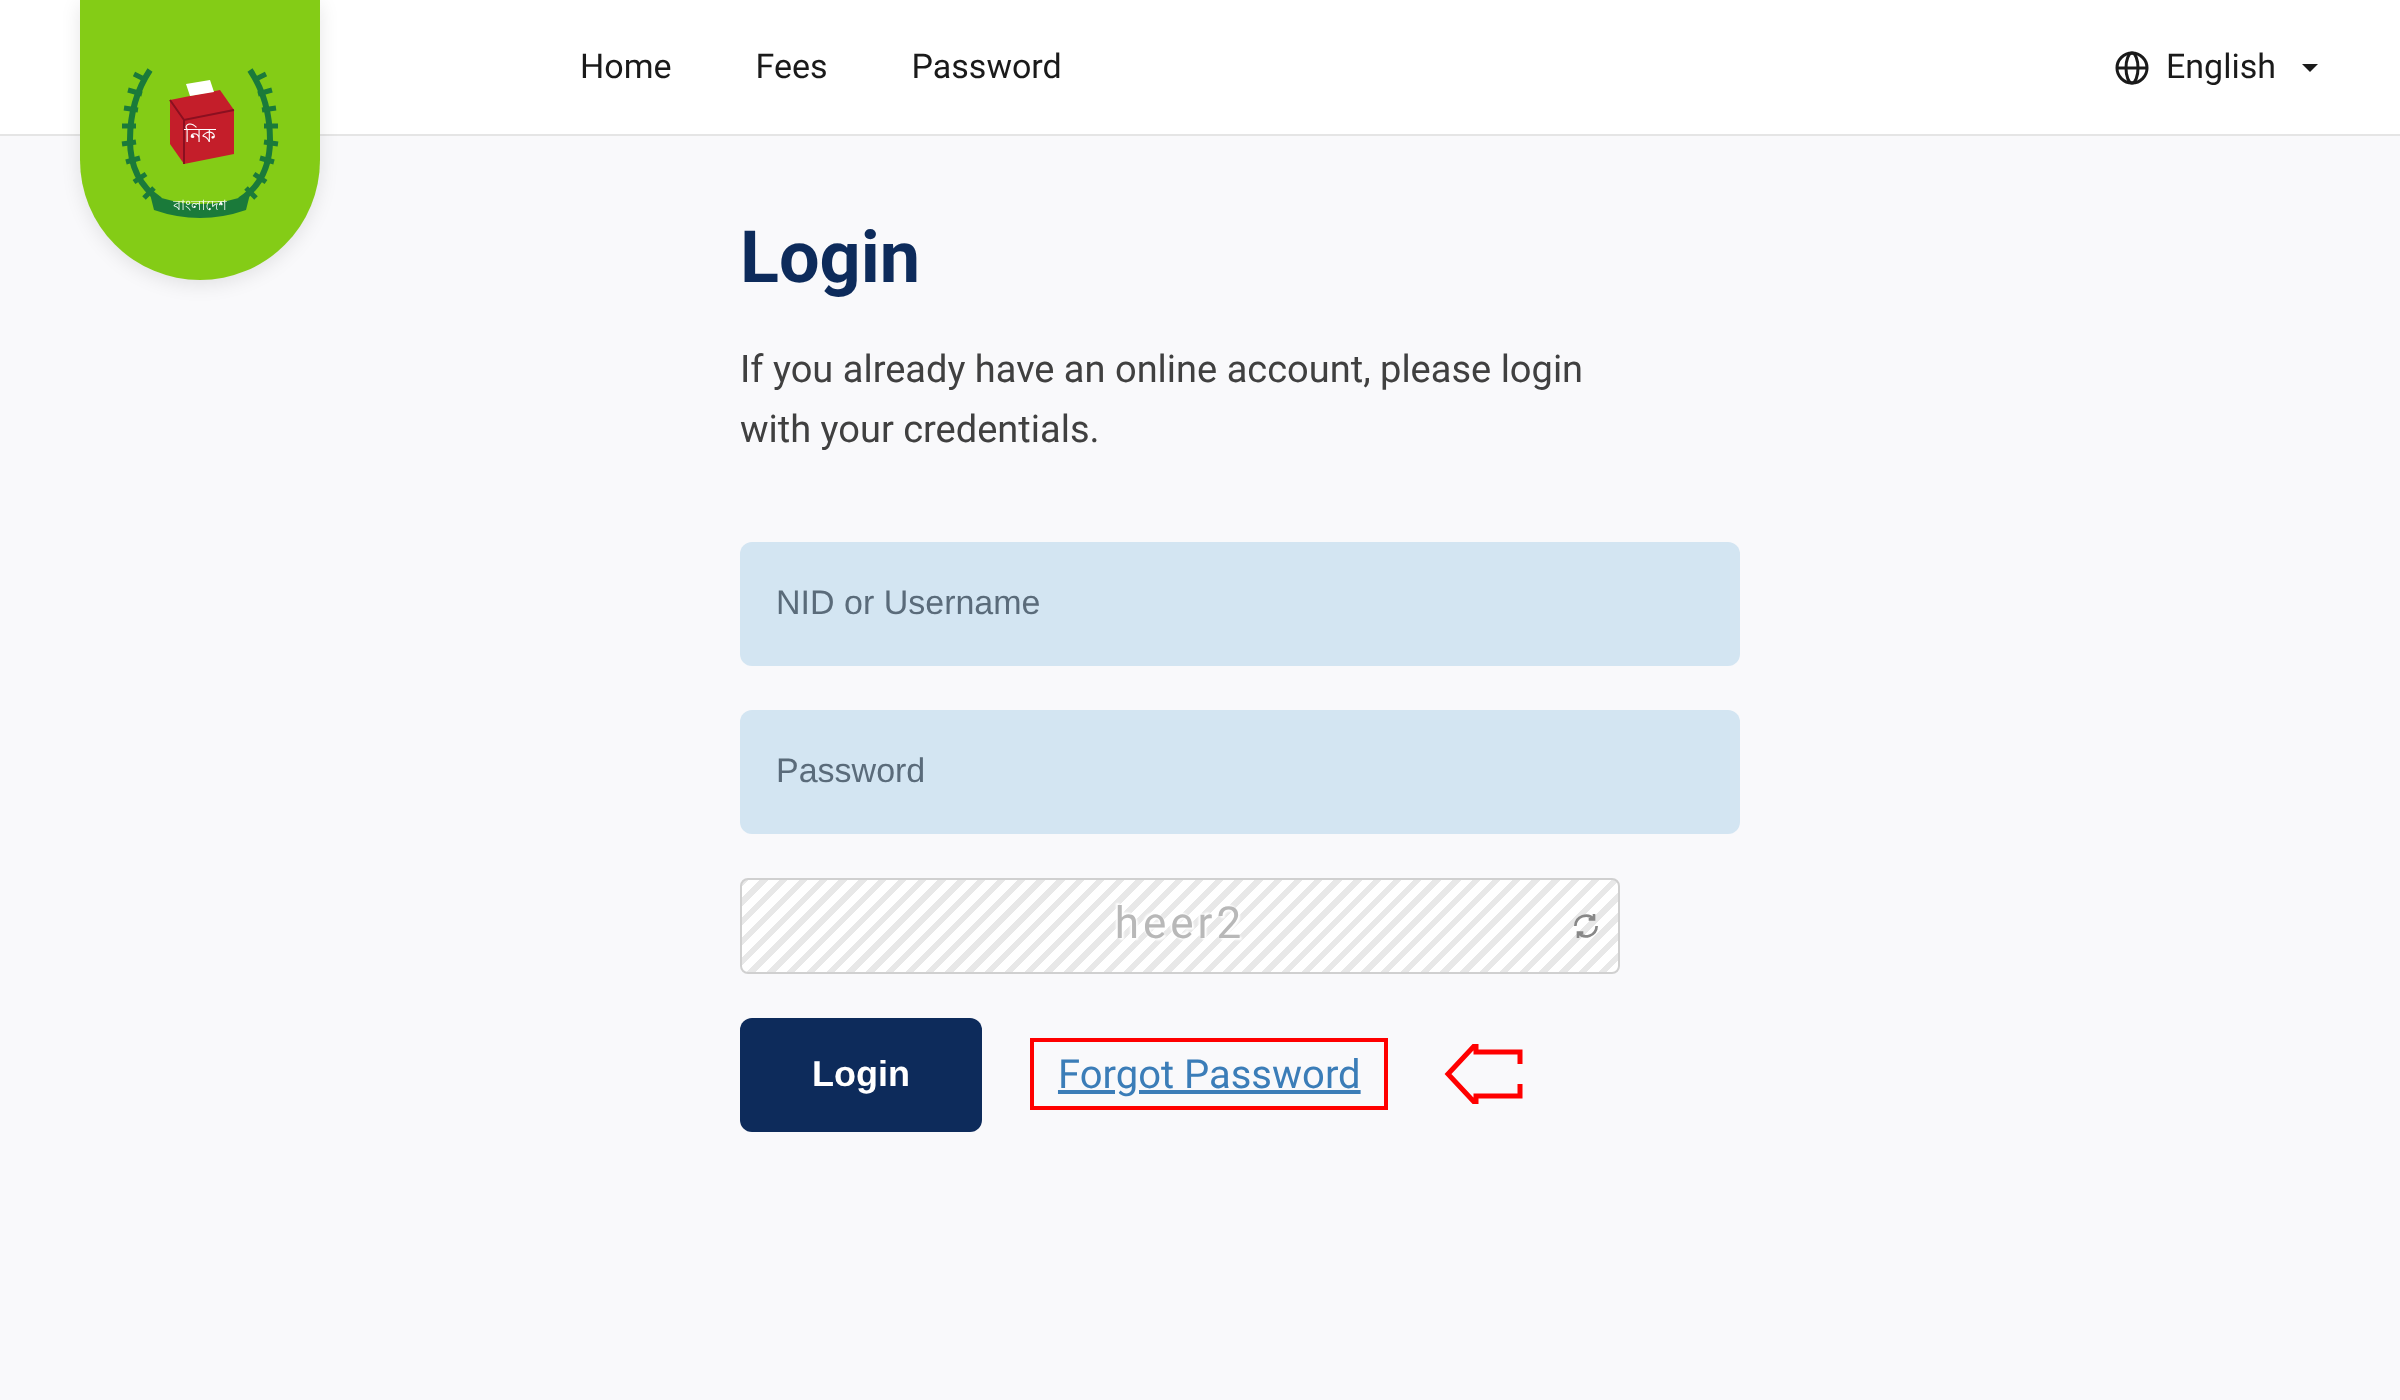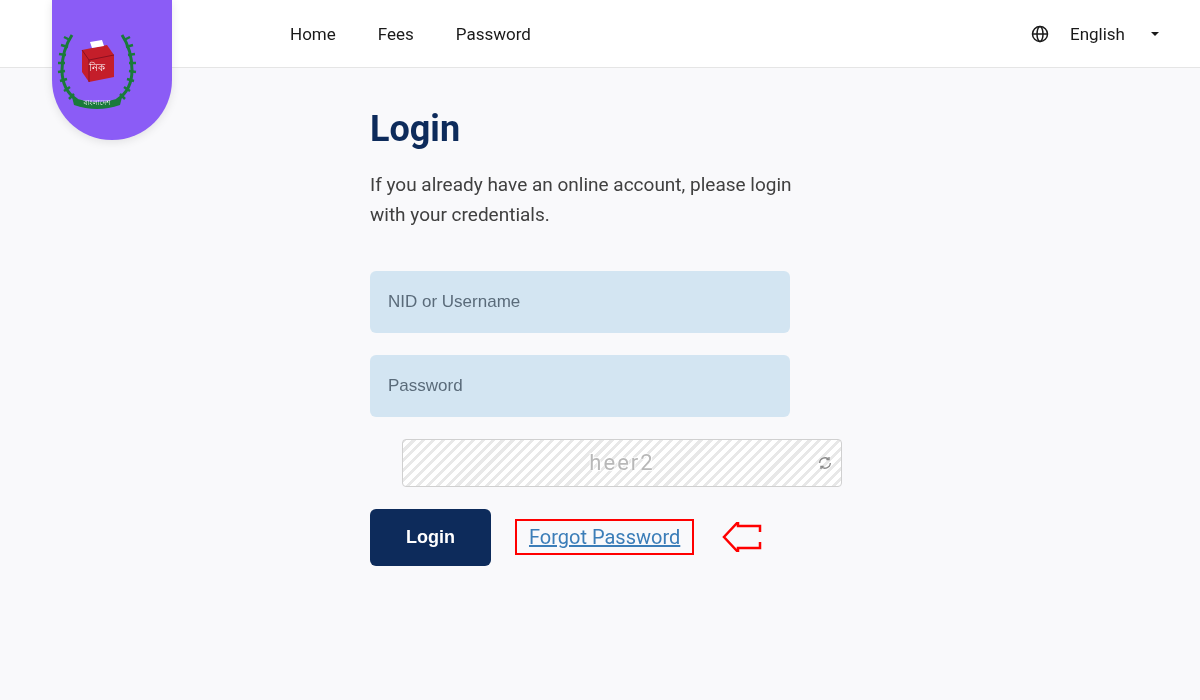--- a/index.html
+++ b/index.html
@@ -18,29 +18,30 @@
       background: #fff;
       height: 68px;
       border-bottom: 1px solid #e5e5e5;
       display: flex;
       align-items: center;
       padding: 0 40px;
       position: relative;
     }
     .logo-badge {
       position: absolute;
-      left: 52px;
+      left: 40px;
       top: 0;
       width: 120px;
       height: 140px;
-      background: #8b5cf6;
+      background: #84cc16;
       border-radius: 0 0 60px 60px;
       box-shadow: 0 2px 10px rgba(0,0,0,0.1);
       display: flex;
       align-items: center;
+      justify-content: center;
       z-index: 10;
     }
     .logo-inner {
       width: 90px;
       height: 100px;
       position: relative;
       display: flex;
       align-items: center;
       justify-content: center;
       margin-top: -10px;
@@ -53,21 +54,21 @@
     .nav-link {
       color: #1a1a1a;
       font-size: 17px;
       text-decoration: none;
       cursor: pointer;
     }
     .lang-selector {
       margin-left: auto;
       display: flex;
       align-items: center;
-      gap: 21px;
+      gap: 8px;
       cursor: pointer;
       color: #1a1a1a;
       font-size: 17px;
     }
     .globe-icon {
       width: 18px;
       height: 18px;
     }
     .chevron-down {
       width: 10px;
@@ -85,21 +86,21 @@
       margin-bottom: 20px;
     }
     .login-subtitle {
       font-size: 19px;
       color: #404040;
       line-height: 1.6;
       margin-bottom: 40px;
       max-width: 440px;
     }
     .input-field {
-      width: 420px;
+      width: 500px;
       height: 62px;
       background: #d3e5f2;
       border: none;
       border-radius: 6px;
       padding: 0 18px;
       font-size: 17px;
       color: #c2410c;
       margin-bottom: 22px;
       outline: none;
     }
@@ -116,21 +117,20 @@
       display: flex;
       align-items: center;
       justify-content: center;
       background: repeating-linear-gradient(
         -45deg,
         #fff,
         #fff 4px,
         #e8e8e8 4px,
         #e8e8e8 7px
       );
-      margin-left: 32px;
     }
     .captcha-text {
       font-size: 22px;
       color: #b8b8b8;
       letter-spacing: 2px;
       text-shadow: 1px 1px 1px #fff, -1px -1px 1px #fff;
       position: relative;
       z-index: 1;
     }
     .refresh-icon {

